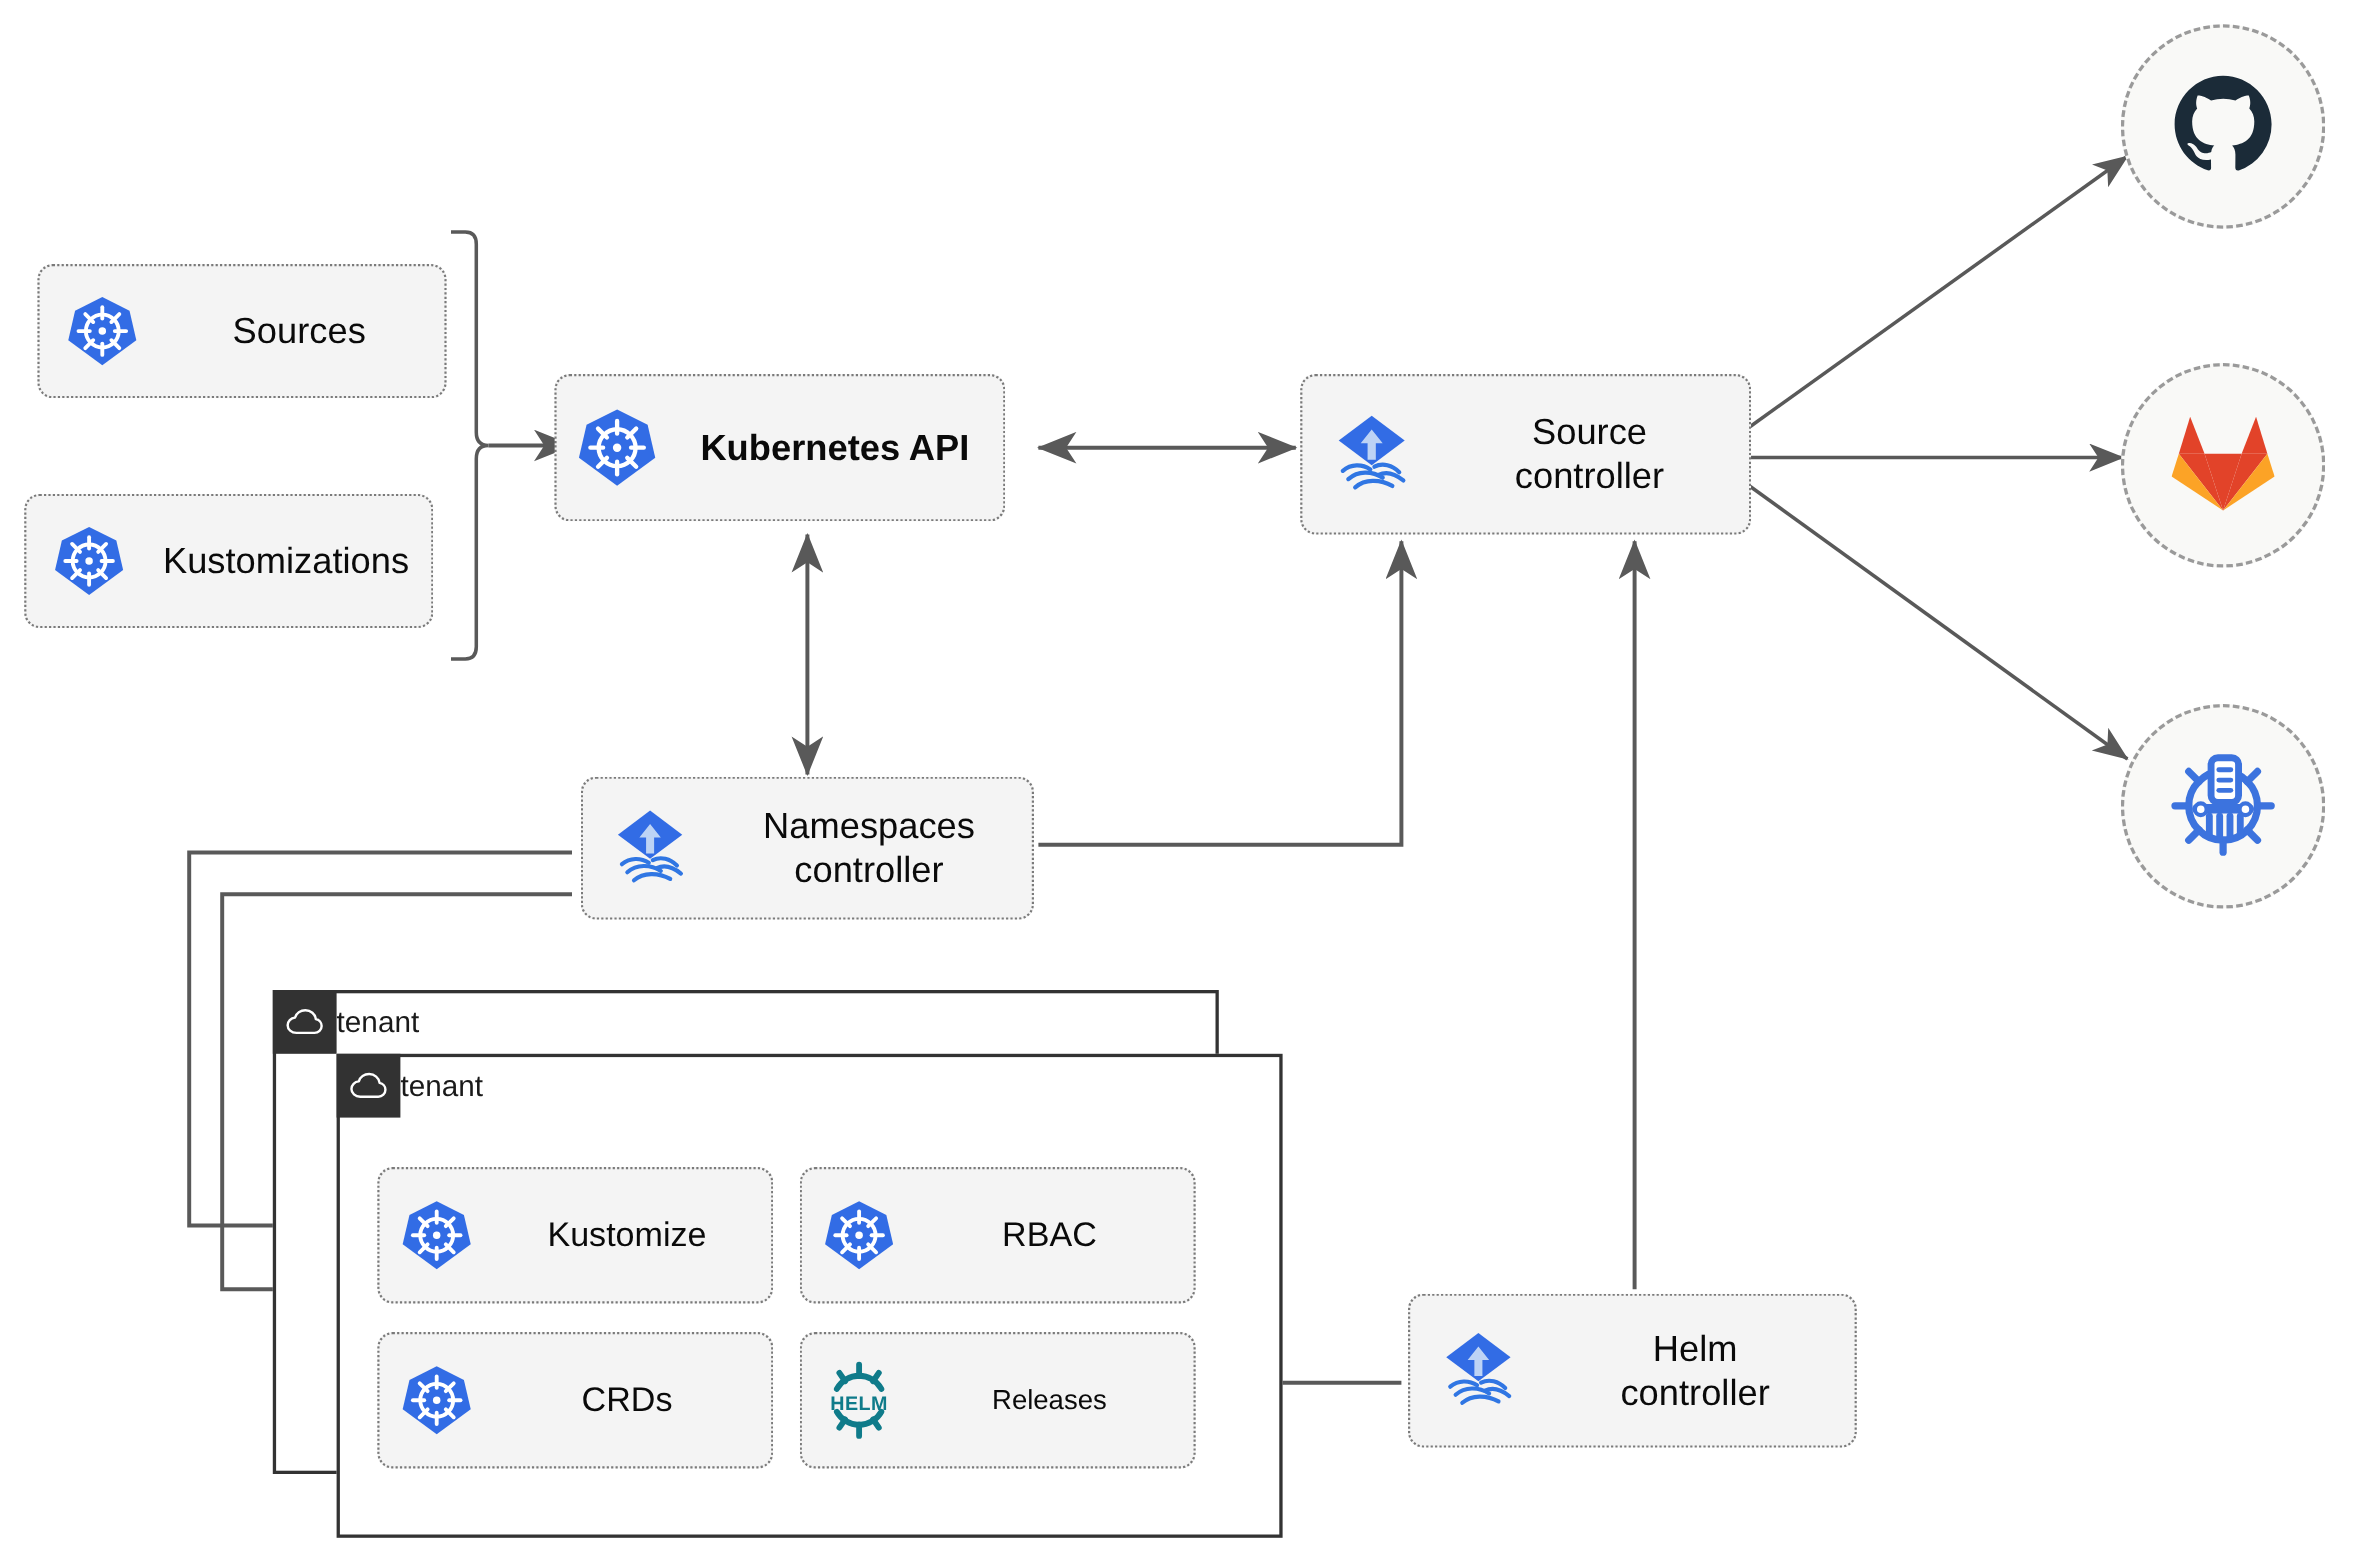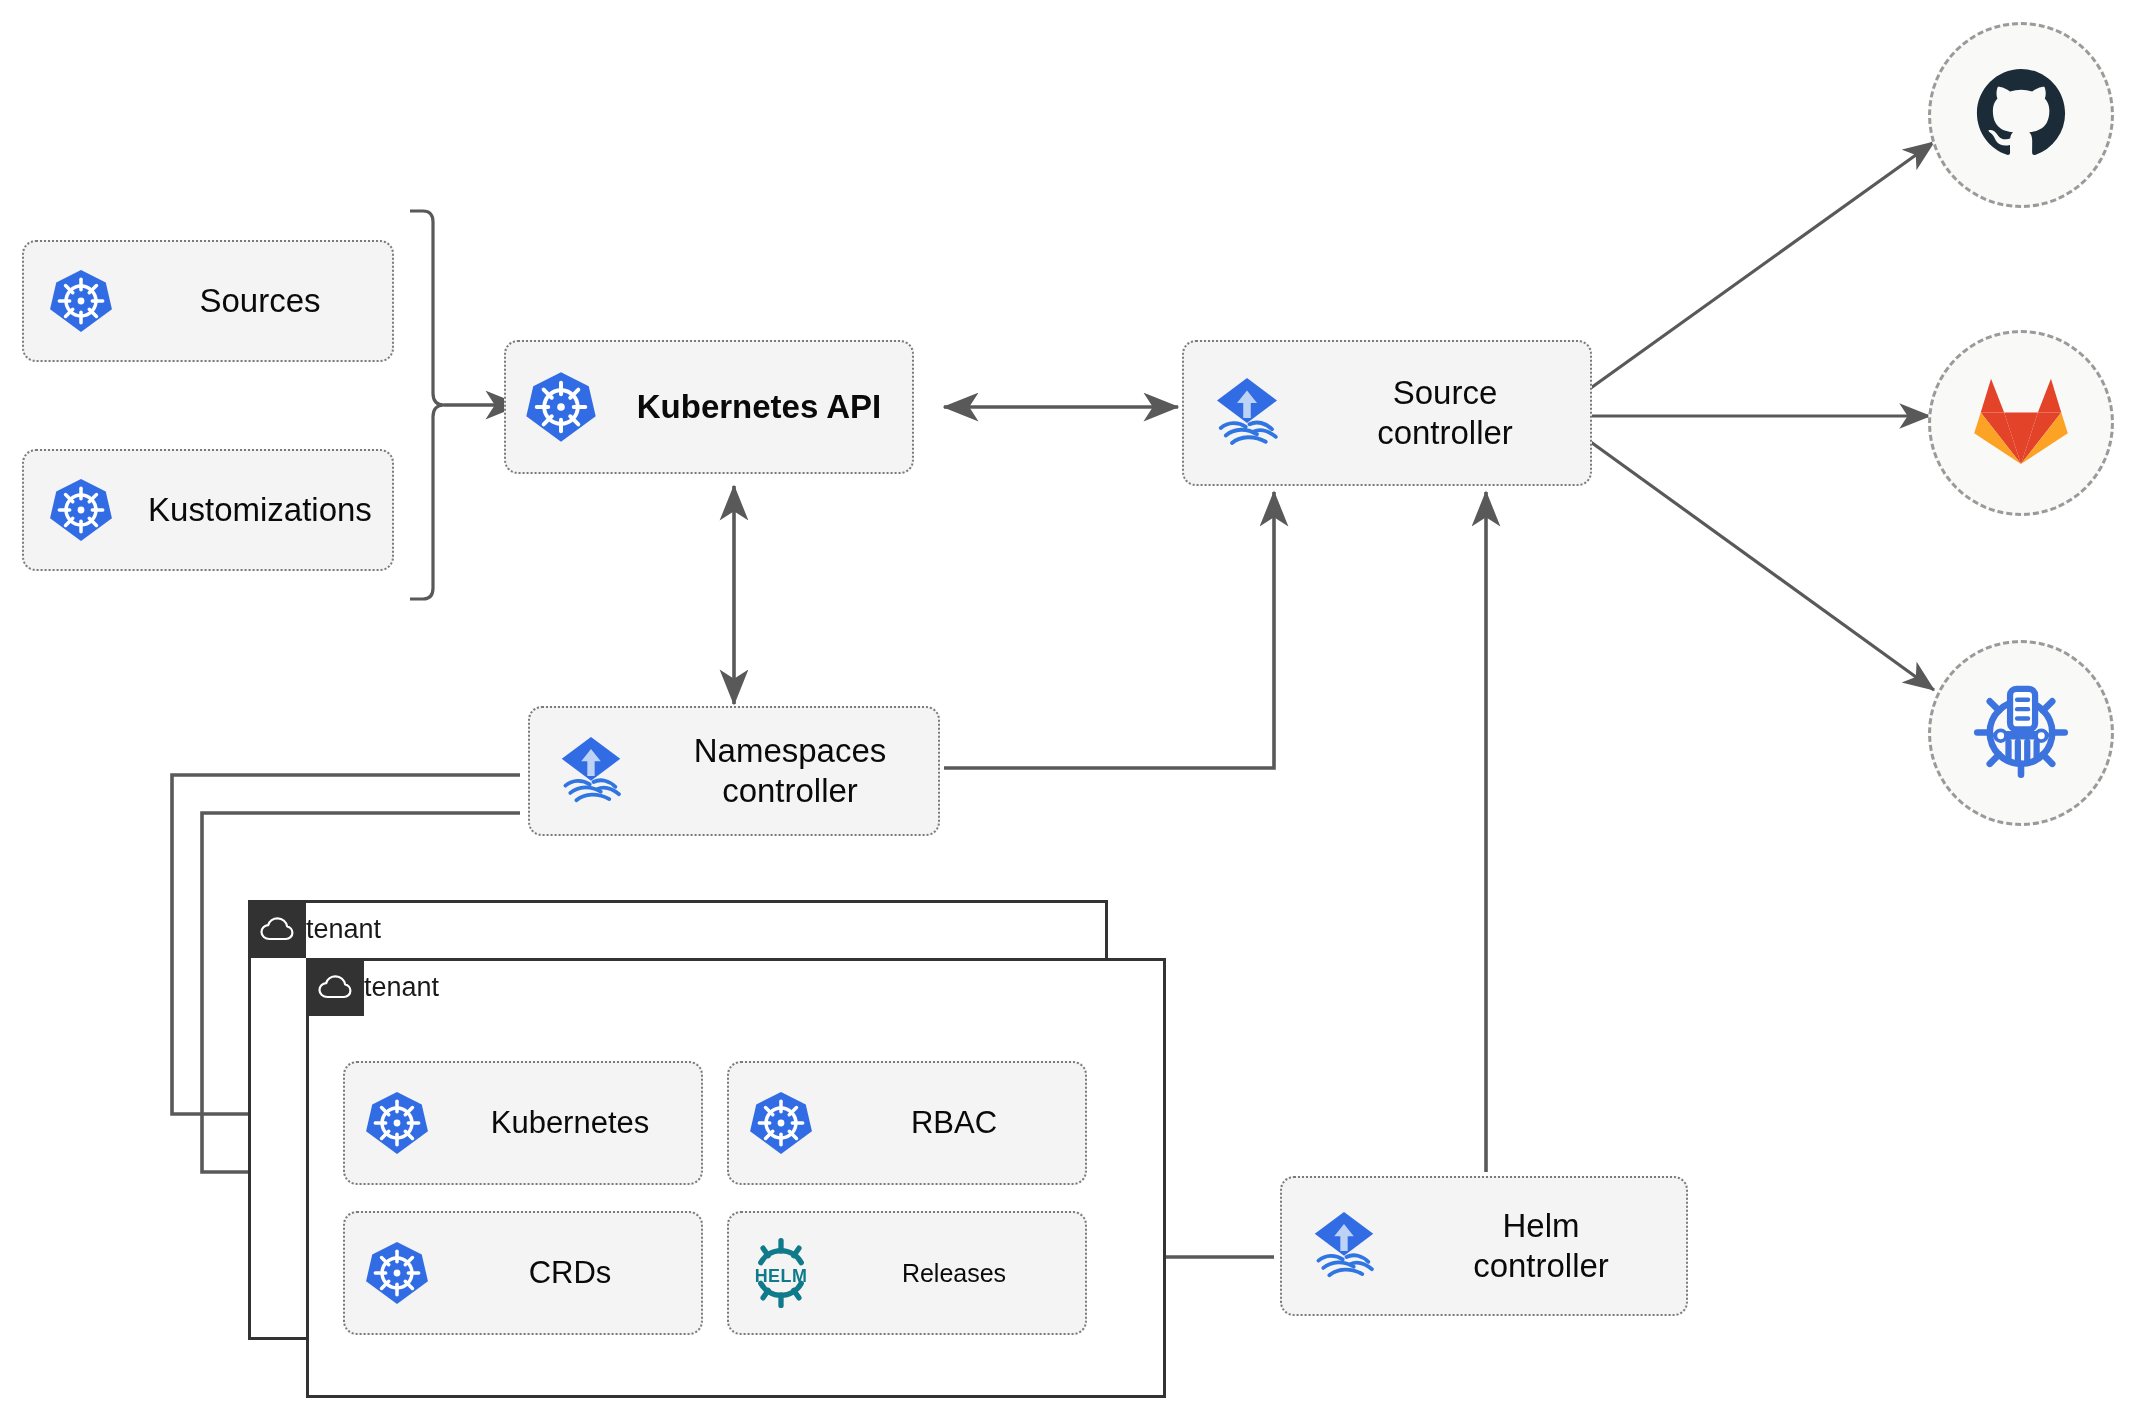--- a/index.html
+++ b/index.html
@@ -130,21 +130,21 @@
 
     <path d="M 1486 1172 L 1486 492" fill="none" stroke="#595959" stroke-width="3.6" marker-end="url(#ah)"></path>
 
     <line x1="1274" y1="1257" x2="1112" y2="1257" stroke="#595959" stroke-width="3.6" marker-end="url(#ah)"></line>
 
     <path d="M 520 775 L 172 775 L 172 1114 L 300 1114" fill="none" stroke="#595959" stroke-width="3.6" marker-end="url(#ah)"></path>
 
     <path d="M 520 813 L 202 813 L 202 1172 L 360 1172" fill="none" stroke="#595959" stroke-width="3.6" marker-end="url(#ah)"></path>
   </svg>
 
-  <div class="node" style="left:22px; top:240px; width:372px; height:122px;">
+  <div class="node" style="left:34px; top:240px; width:372px; height:122px;">
     <span class="ico" style="width:114px;">
       <svg width="66" height="66" viewBox="0 0 64 64" aria-hidden="true">
         <polygon points="32,2 56,14 62,40 32,62 2,40 8,14" fill="#326CE5"></polygon>
         <g fill="none" stroke="#ffffff" stroke-width="3.4" stroke-linecap="round">
           <circle cx="32" cy="32" r="14.5"></circle>
           <circle cx="32" cy="32" r="3.3" fill="#ffffff" stroke="none"></circle>
           <line x1="32" y1="11" x2="32" y2="21"></line>
           <line x1="32" y1="43" x2="32" y2="53"></line>
           <line x1="11" y1="32" x2="21" y2="32"></line>
           <line x1="43" y1="32" x2="53" y2="32"></line>
@@ -350,21 +350,21 @@
               <line x1="32" y1="43" x2="32" y2="53"></line>
             <line x1="11" y1="32" x2="21" y2="32"></line>
               <line x1="43" y1="32" x2="53" y2="32"></line>
             <line x1="17" y1="17" x2="24" y2="24"></line>
               <line x1="40" y1="40" x2="47" y2="47"></line>
             <line x1="47" y1="17" x2="40" y2="24"></line>
               <line x1="24" y1="40" x2="17" y2="47"></line>
           </g>
         </svg>
       </span>
-      <span class="lbl" style="font-size:31px;">Kubernetes</span>
+      <span class="lbl" style="font-size:31px;">Kustomize</span>
     </div>
 
     <div class="node" style="left:418px; top:100px; width:360px; height:124px;">
       <span class="ico" style="width:104px;">
         <svg width="66" height="66" viewBox="0 0 64 64" aria-hidden="true">
           <polygon points="32,2 56,14 62,40 32,62 2,40 8,14" fill="#326CE5"></polygon>
           <g fill="none" stroke="#ffffff" stroke-width="3.4" stroke-linecap="round">
             <circle cx="32" cy="32" r="14.5"></circle>
             <circle cx="32" cy="32" r="3.3" fill="#ffffff" stroke="none"></circle>
             <line x1="32" y1="11" x2="32" y2="21"></line>

